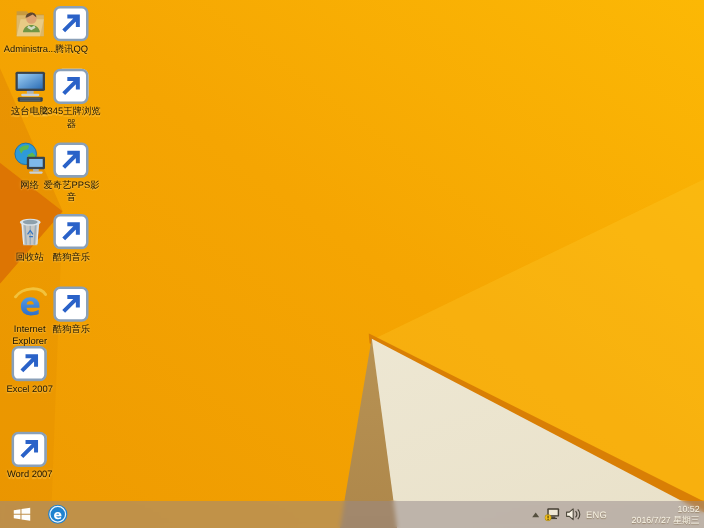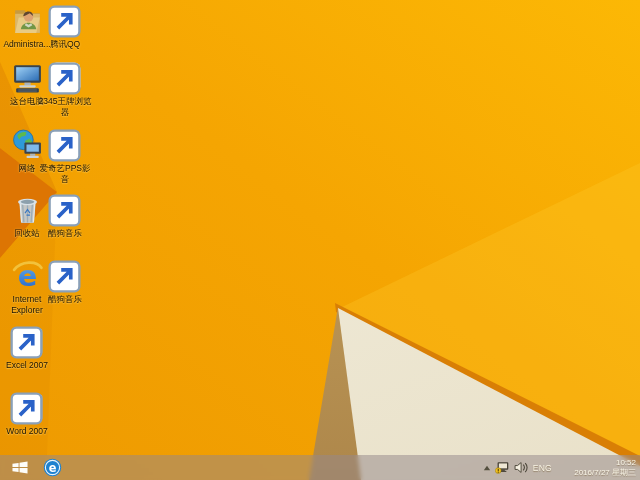--- a/index.html
+++ b/index.html
@@ -124,21 +124,21 @@
               <stop offset="1" stop-color="#1e5fc2"></stop>
             </linearGradient>
           </defs>
         <text x="16" y="26.5" font-size="28" font-weight="bold" fill="url(#ieg)" text-anchor="middle" font-family="DejaVu Sans,sans-serif">e</text>
         <path d="M3 10.5C10 1.5 25 1.5 29.5 8.5" fill="none" stroke="#f2c23c" stroke-width="2.6" stroke-linecap="round"></path>
       </svg>
     </div>
     <div class="lbl">Internet Explorer</div>
   </div>
 
-  <div class="dicon col1" style="top:325px">
+  <div class="dicon col1" style="top:313px">
     <div class="ic">
       <svg viewBox="0 0 32 32">
         <rect x="2" y="4" width="28" height="24" rx="2" fill="#eef5ec" stroke="#9fb89c"></rect>
         <rect x="2" y="4" width="28" height="5" rx="2" fill="#cfe3c8"></rect>
         <path d="M16 12h12v12H16z" fill="#fff" stroke="#8fb894"></path>
         <path d="M16 16h12M16 20h12M20 12v12M24 12v12" stroke="#8fb894" stroke-width="1"></path>
         <text x="9.5" y="25" font-size="15" font-weight="bold" fill="#1e6e41" text-anchor="middle" font-family="DejaVu Sans,sans-serif">X</text>
       </svg>
       <svg class="sc" viewBox="0 0 10 10">
         <rect x="0.5" y="0.5" width="9" height="9" rx="1.5" fill="#fff" stroke="#8aa0b8" stroke-width="0.7"></rect>

